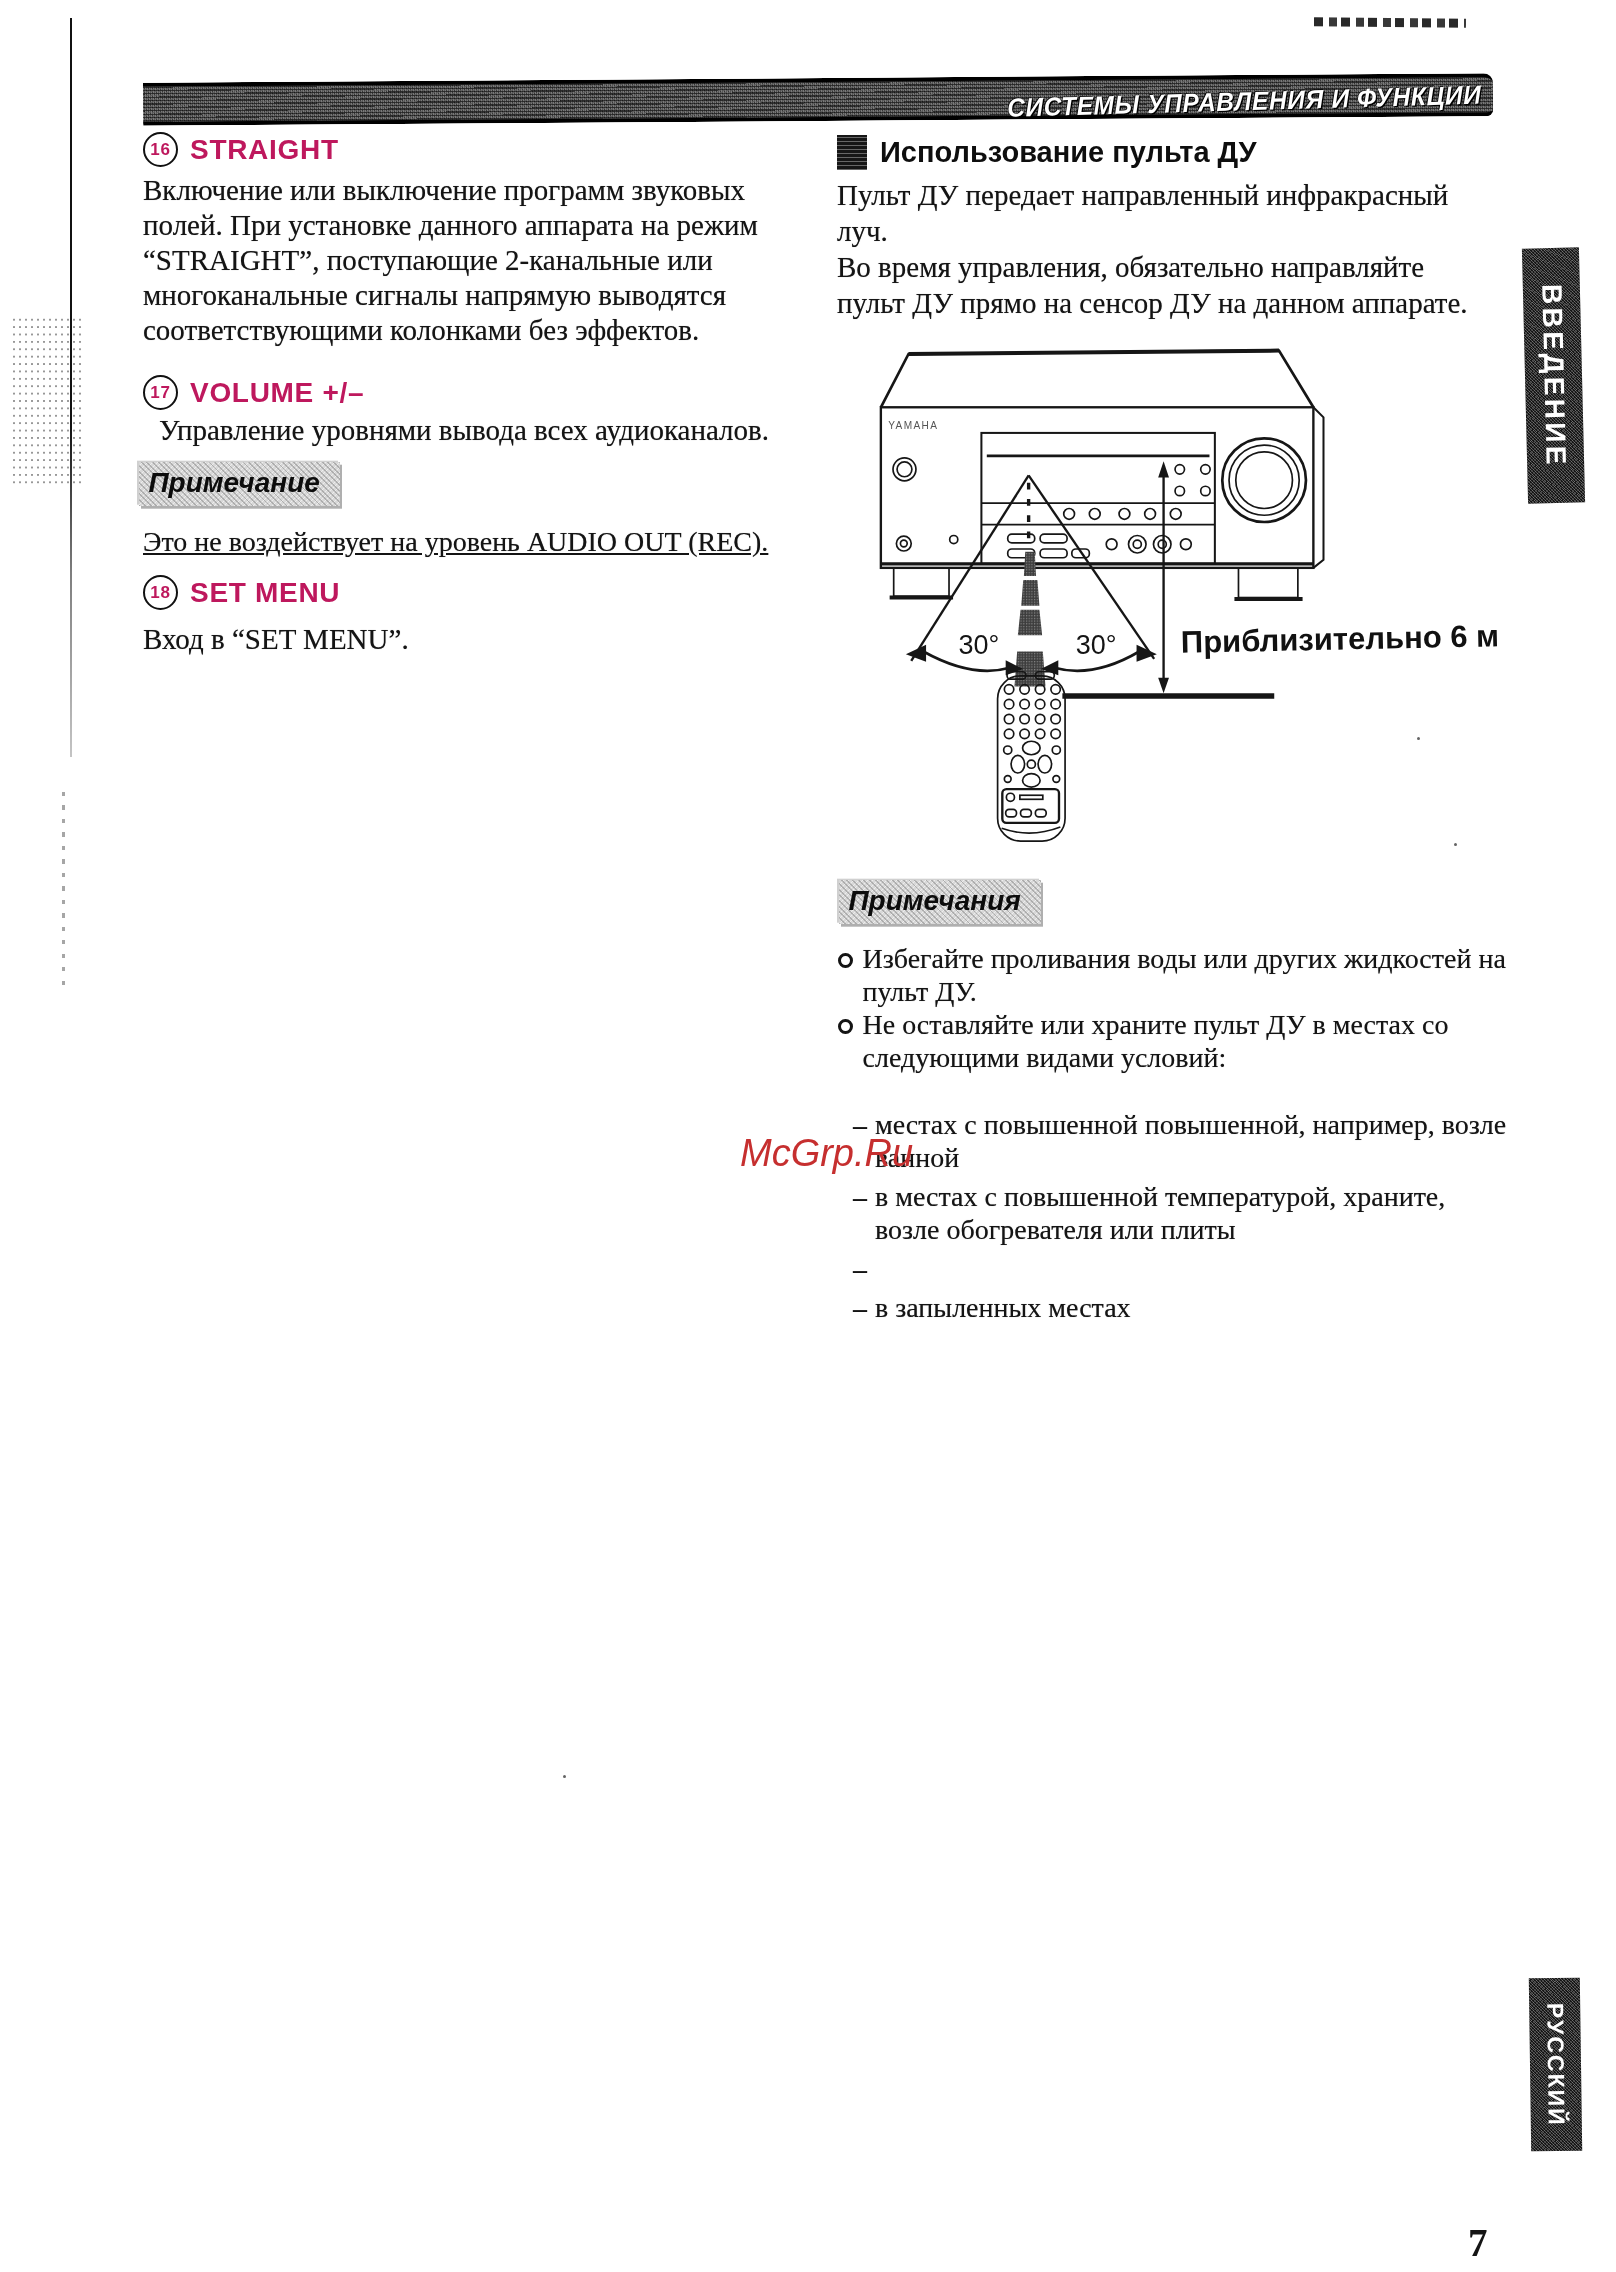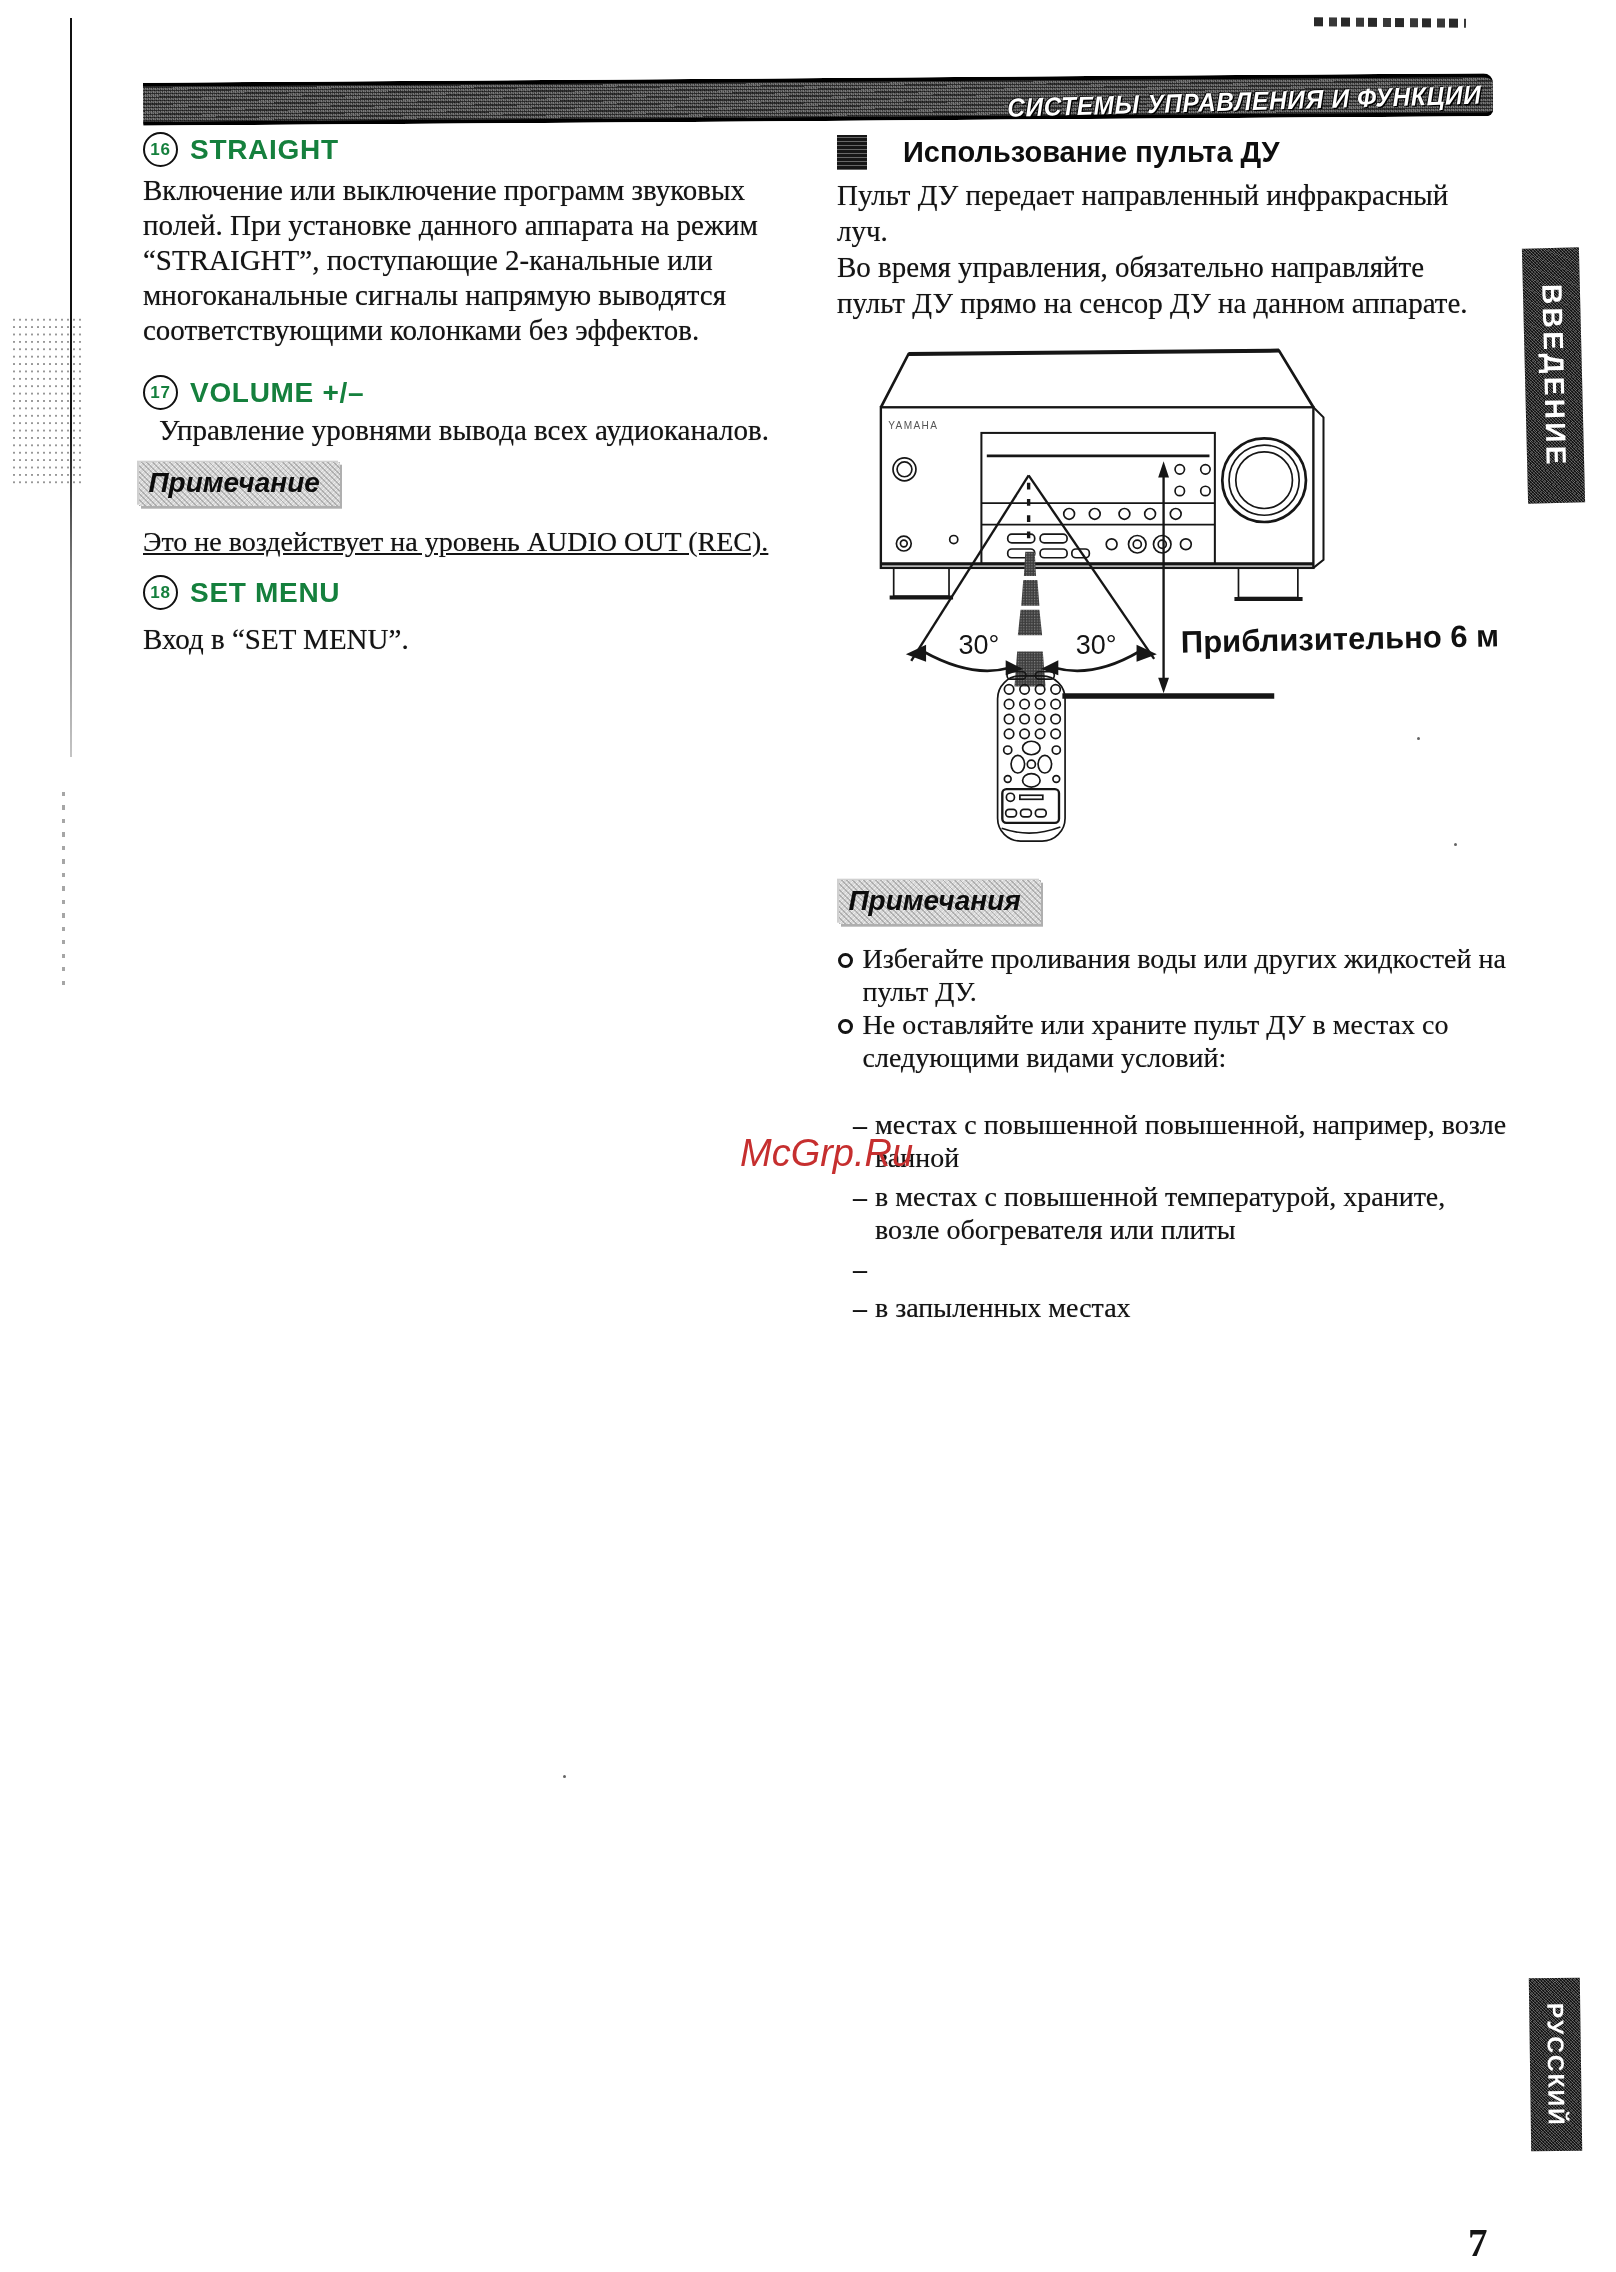--- a/index.html
+++ b/index.html
@@ -18,34 +18,34 @@
   .banner-text{font-family:"Liberation Sans",sans-serif;font-style:italic;font-weight:bold;
     font-size:26px;color:#fff;letter-spacing:0.7px;padding-right:12px;white-space:nowrap;
     transform:rotate(-1.2deg) scaleX(.94);transform-origin:right center;
     text-shadow:1.3px 1.3px 0 #000,-0.7px -0.7px 0 #000;}
   
   .serif{font-family:"Liberation Serif",serif;white-space:pre-line;}
   .h-num{display:inline-flex;align-items:center;justify-content:center;width:31px;height:31px;
     border:2px solid #111;border-radius:50%;font-family:"Liberation Sans",sans-serif;
     font-weight:bold;font-size:17px;margin-right:12px;flex:0 0 auto;}
   .headline{display:flex;align-items:center;font-family:"Liberation Sans",sans-serif;
-    font-weight:bold;font-size:28px;letter-spacing:0.7px;color:#15803d;}
+    font-weight:bold;font-size:28px;letter-spacing:0.7px;color:#be185d;}
   .body-43{font-size:29px;line-height:35px;text-shadow:0 0 0.7px rgba(0,0,0,.55);}
   .body-40{font-size:28px;line-height:34px;text-shadow:0 0 0.7px rgba(0,0,0,.55);text-decoration:underline;}
   
   .note-box{display:inline-block;background-color:#d8d8d8;
     background-image:
       repeating-linear-gradient(45deg, rgba(0,0,0,.20) 0 1.3px, transparent 1.3px 4px),
       repeating-linear-gradient(-45deg, rgba(255,255,255,.55) 0 0.7px, transparent 0.7px 3.4px);
     box-shadow:2px 2.7px 0 rgba(110,110,110,.55), -2px -1.3px 0 rgba(150,150,150,.45);
     padding:5.4px 20px 6.7px 9.4px;}
   .note-box span{font-family:"Liberation Sans",sans-serif;font-style:italic;font-weight:bold;
     font-size:28px;color:#0c0c0c;}
   
-  .rhead{display:flex;align-items:center;gap:36px;justify-content:space-between;}
+  .rhead{display:flex;align-items:center;gap:13px;justify-content:space-between;}
   .sq-icon{width:30px;height:35px;background-color:#161616;
     background-image:repeating-linear-gradient(0deg, rgba(255,255,255,.35) 0 1.3px, transparent 1.3px 4px);}
   .rhead-label{font-family:"Liberation Sans",sans-serif;font-weight:bold;font-size:29px;color:#0e0e0e;}
   
   .blist{width:675px;}
   .bitem{display:flex;align-items:flex-start;}
   .ring{width:8.8px;height:8.8px;border:3.4px solid #141414;border-radius:50%;margin:10.8px 9.4px 0 1.3px;flex:0 0 auto;}
   .btext{font-size:28px;line-height:33px;white-space:pre-line;text-shadow:0 0 0.7px rgba(0,0,0,.5);}
   .ditem{display:flex;align-items:flex-start;margin-bottom:6px;}
   .dash{font-size:28px;line-height:33px;font-weight:bold;margin-right:8px;flex:0 0 auto;}

